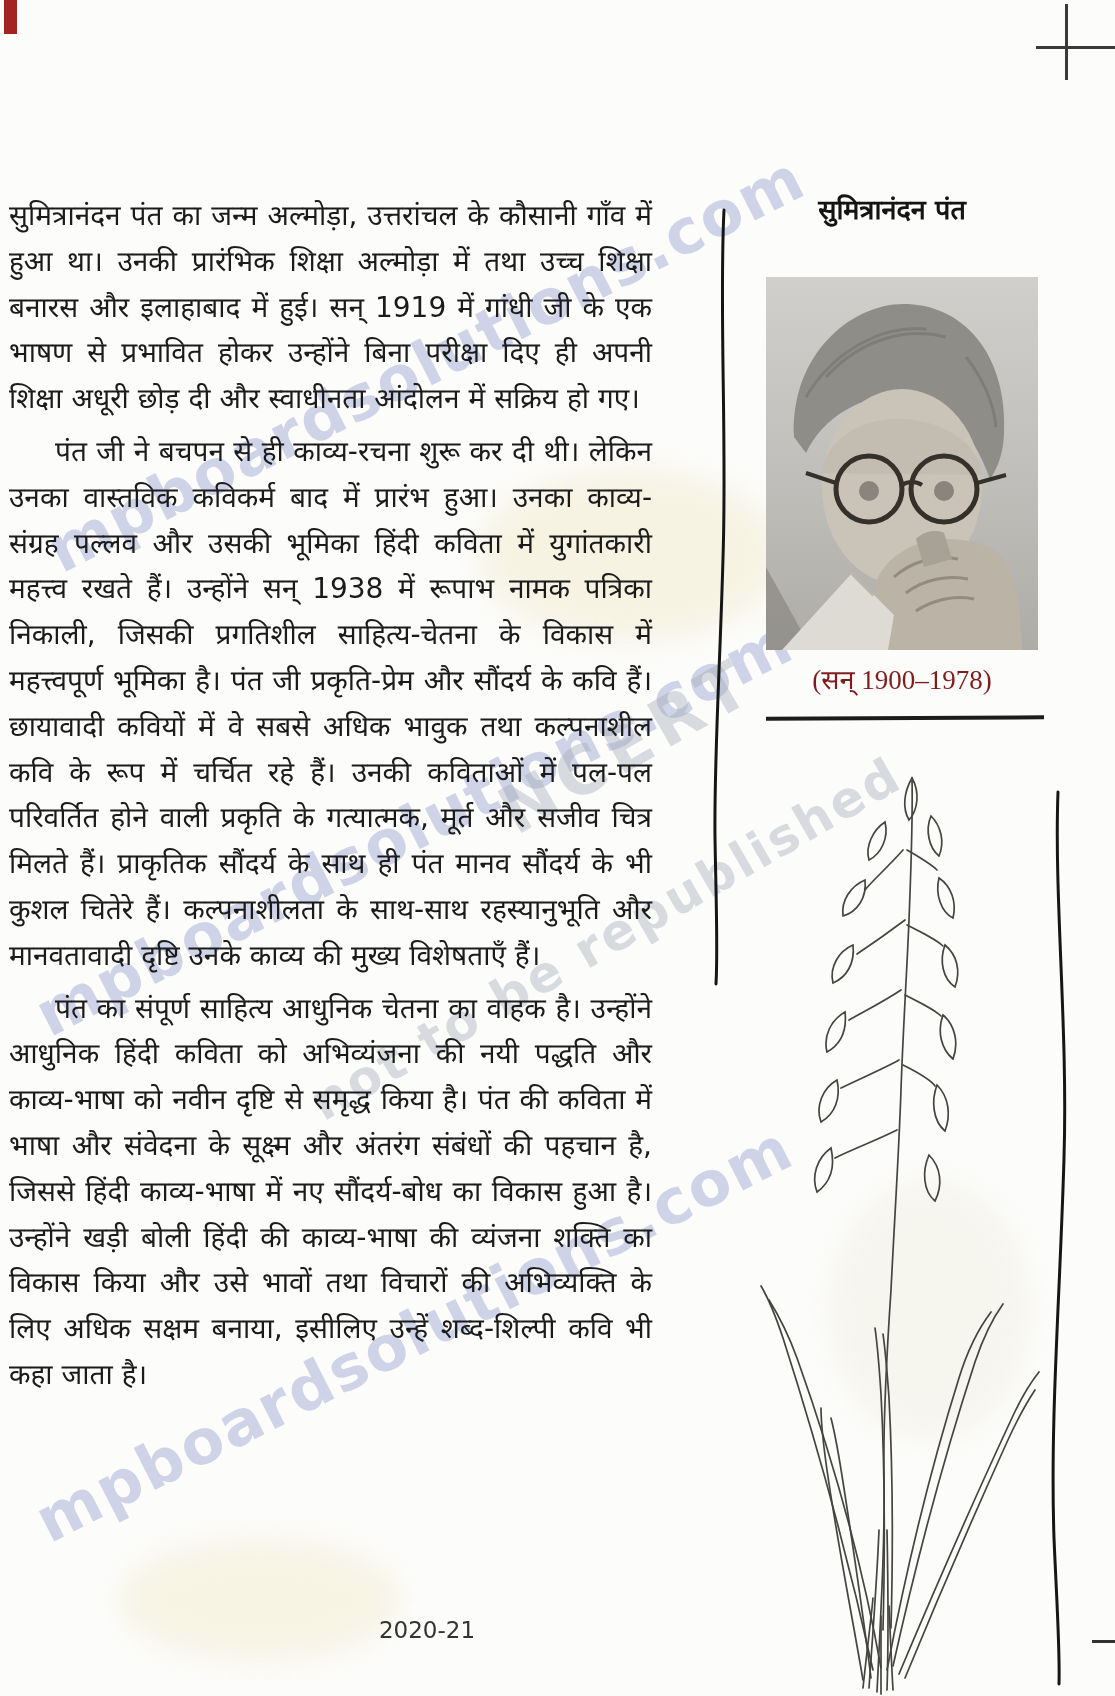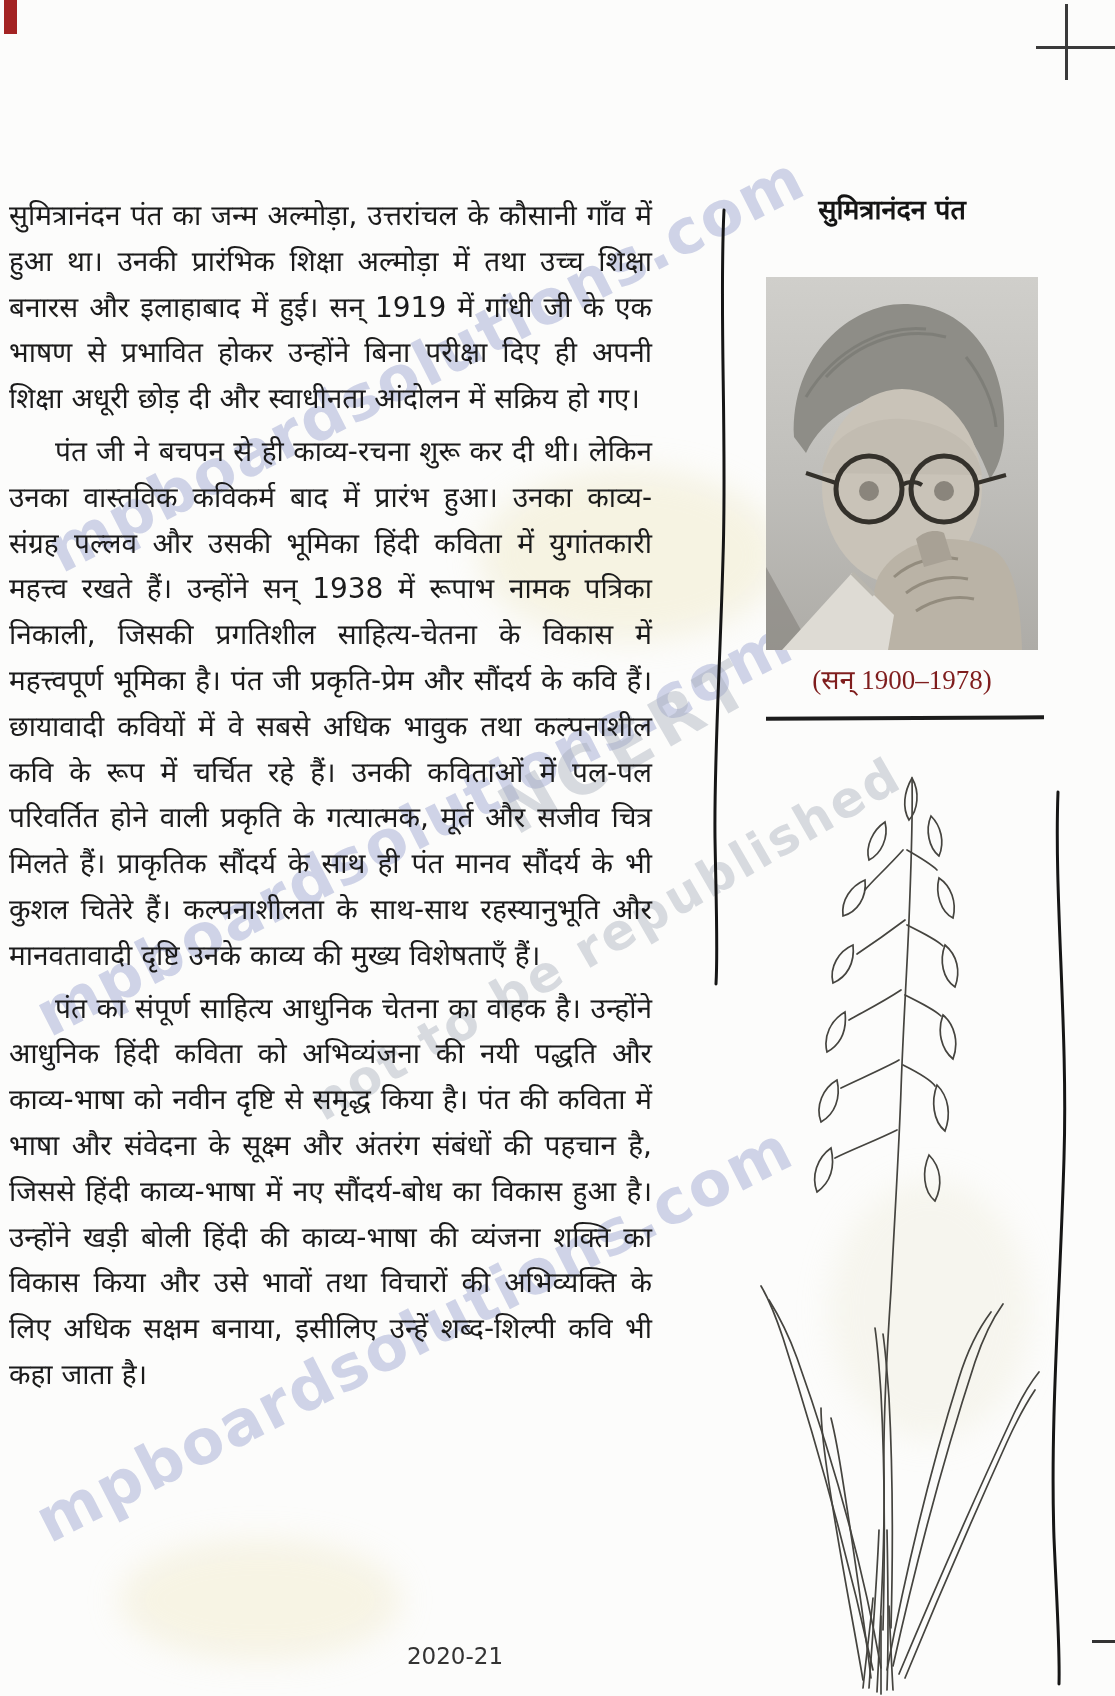--- a/index.html
+++ b/index.html
@@ -53,22 +53,22 @@
   .rule{
     position:absolute;left:766px;top:716px;width:278px;height:3.5px;
     background:#1c1c1c;transform:rotate(-0.3deg);z-index:2;
   }
   .line-svg{position:absolute;z-index:2;}
   .crop-v{position:absolute;left:1065px;top:4px;width:2.5px;height:76px;background:#3a3a3a;z-index:3;}
   .crop-h{position:absolute;left:1036px;top:46px;width:79px;height:3px;background:#3a3a3a;z-index:3;}
   .red-mark{position:absolute;left:4px;top:0;width:13px;height:34px;background:#a32323;z-index:3;}
   .tick-br{position:absolute;left:1092px;top:1640px;width:23px;height:2.5px;background:#333;z-index:3;}
   .footer{
-    position:absolute;left:395px;top:1617px;width:120px;
-    text-align:center;font-size:23px;color:#333;z-index:2;margin-top:26px;
+    position:absolute;left:367px;top:1617px;width:120px;
+    text-align:center;font-size:23px;color:#333;z-index:2;
   }
 </style>
 </head>
 <body>
 
 <div class="page">
 
   <div class="blob" style="left:480px;top:470px;width:300px;height:170px;background:rgba(233,222,170,0.30);"></div>
   <div class="blob" style="left:120px;top:1540px;width:280px;height:120px;background:rgba(233,222,170,0.28);"></div>
   <div class="blob" style="left:830px;top:1180px;width:200px;height:260px;background:rgba(228,224,190,0.22);"></div>

